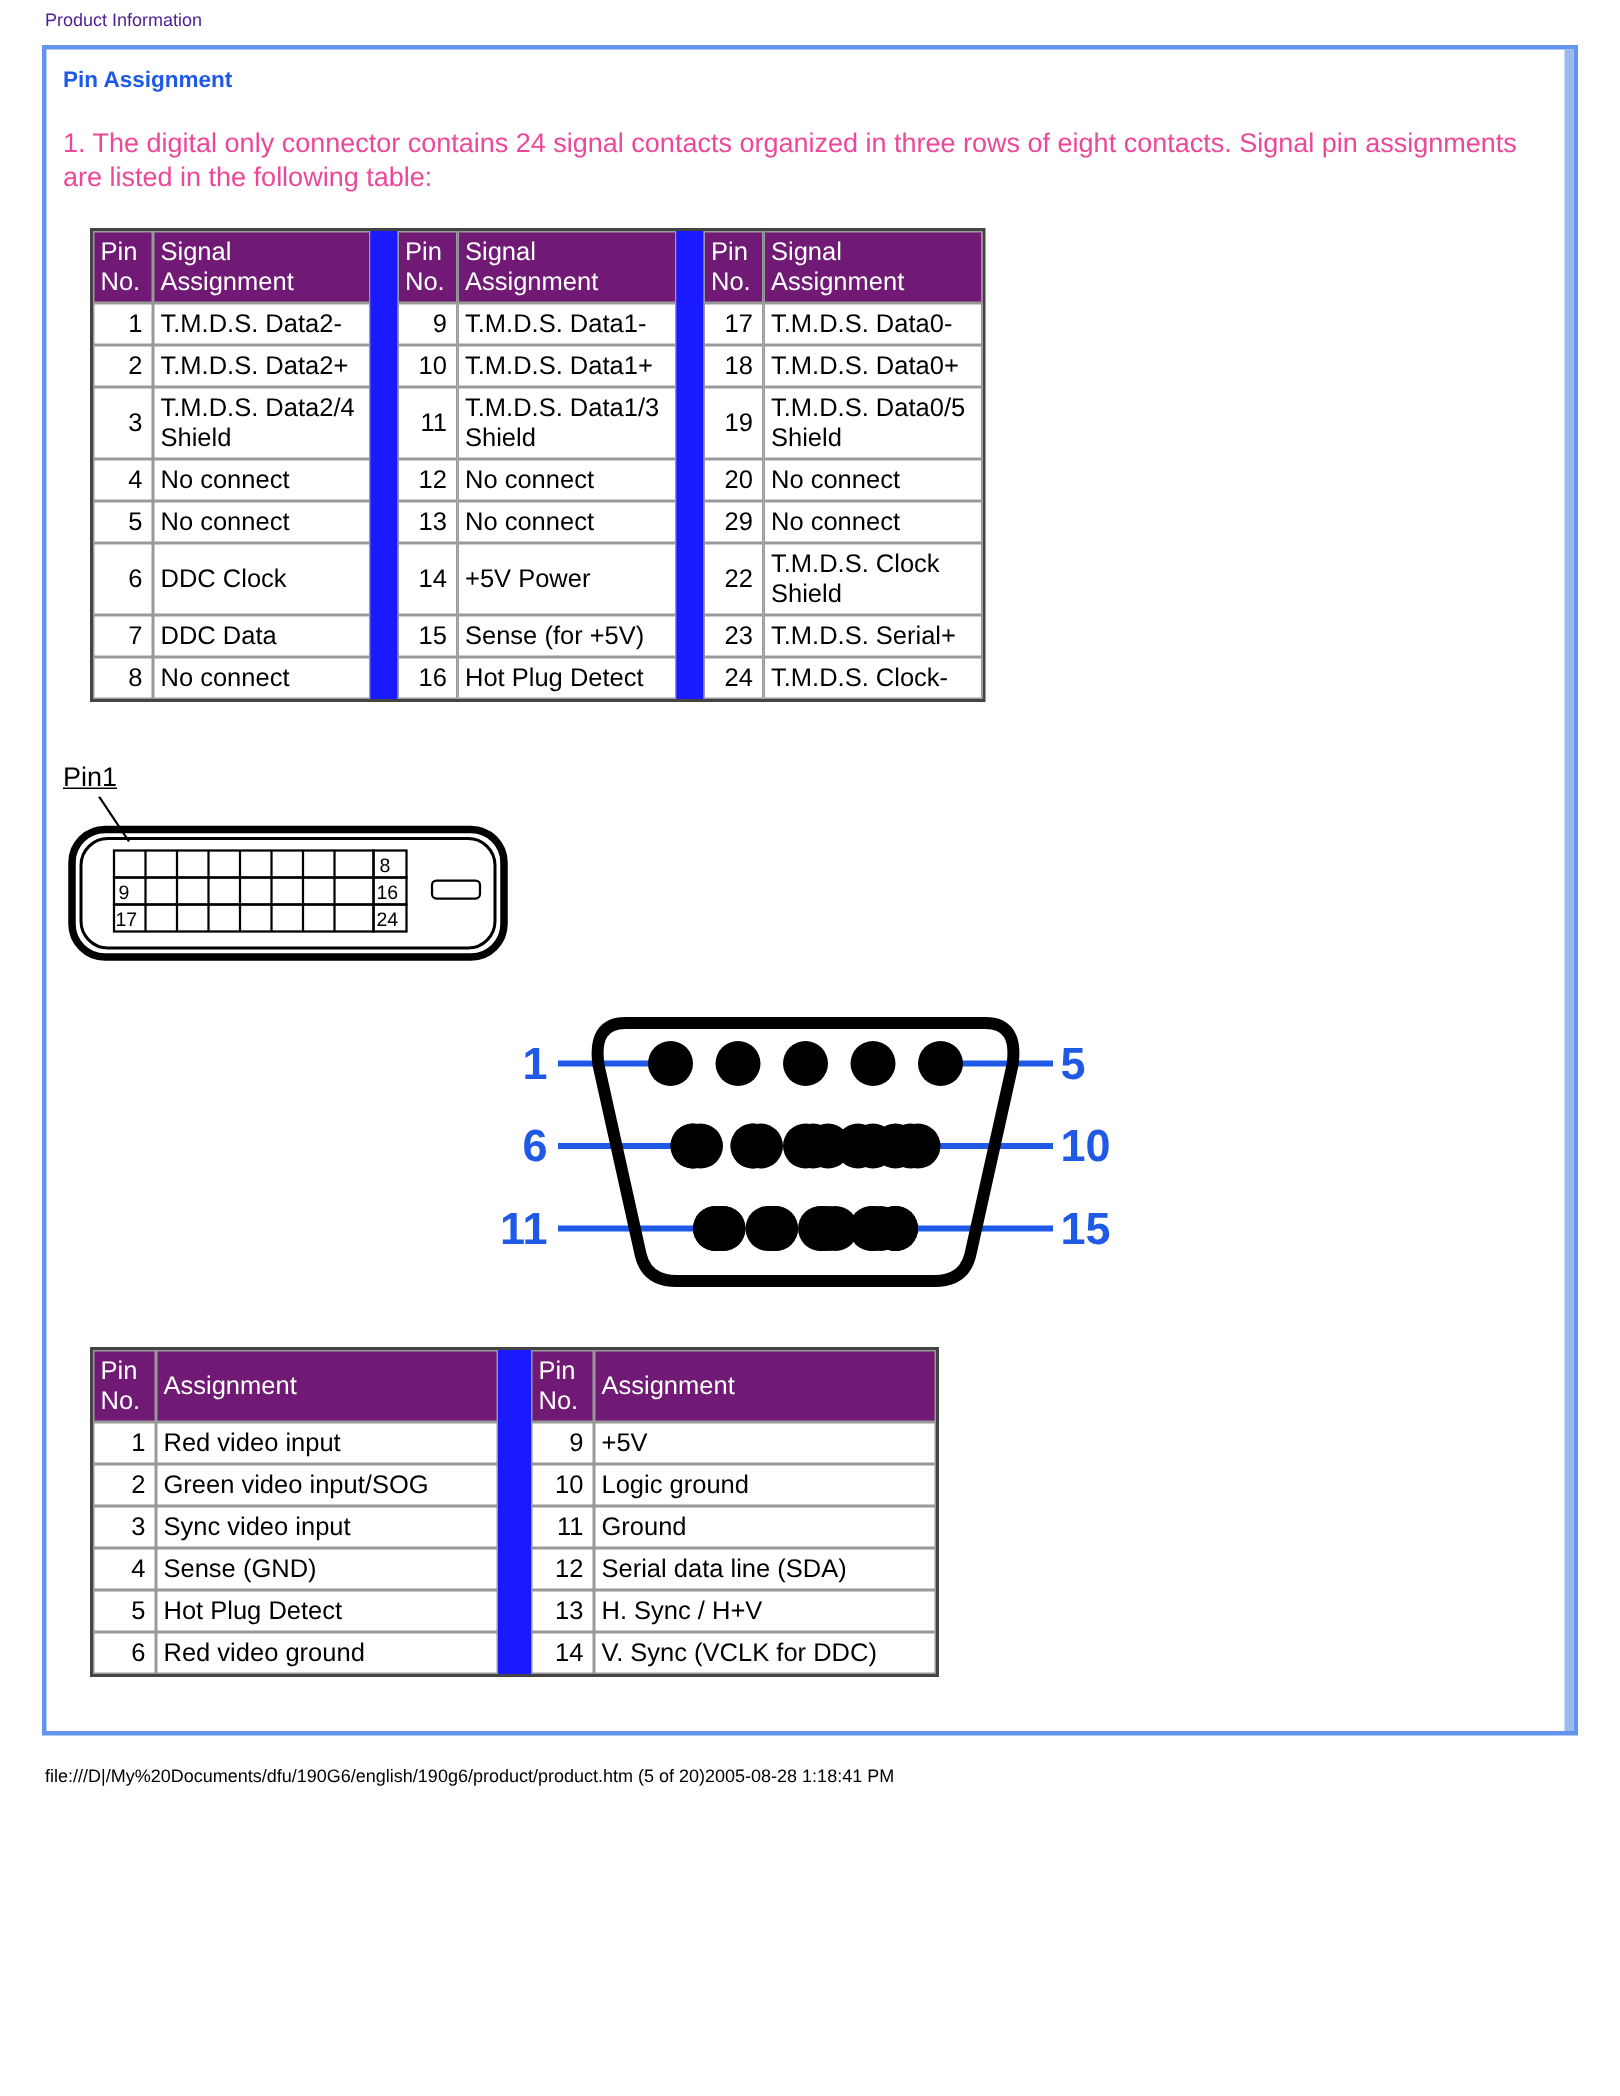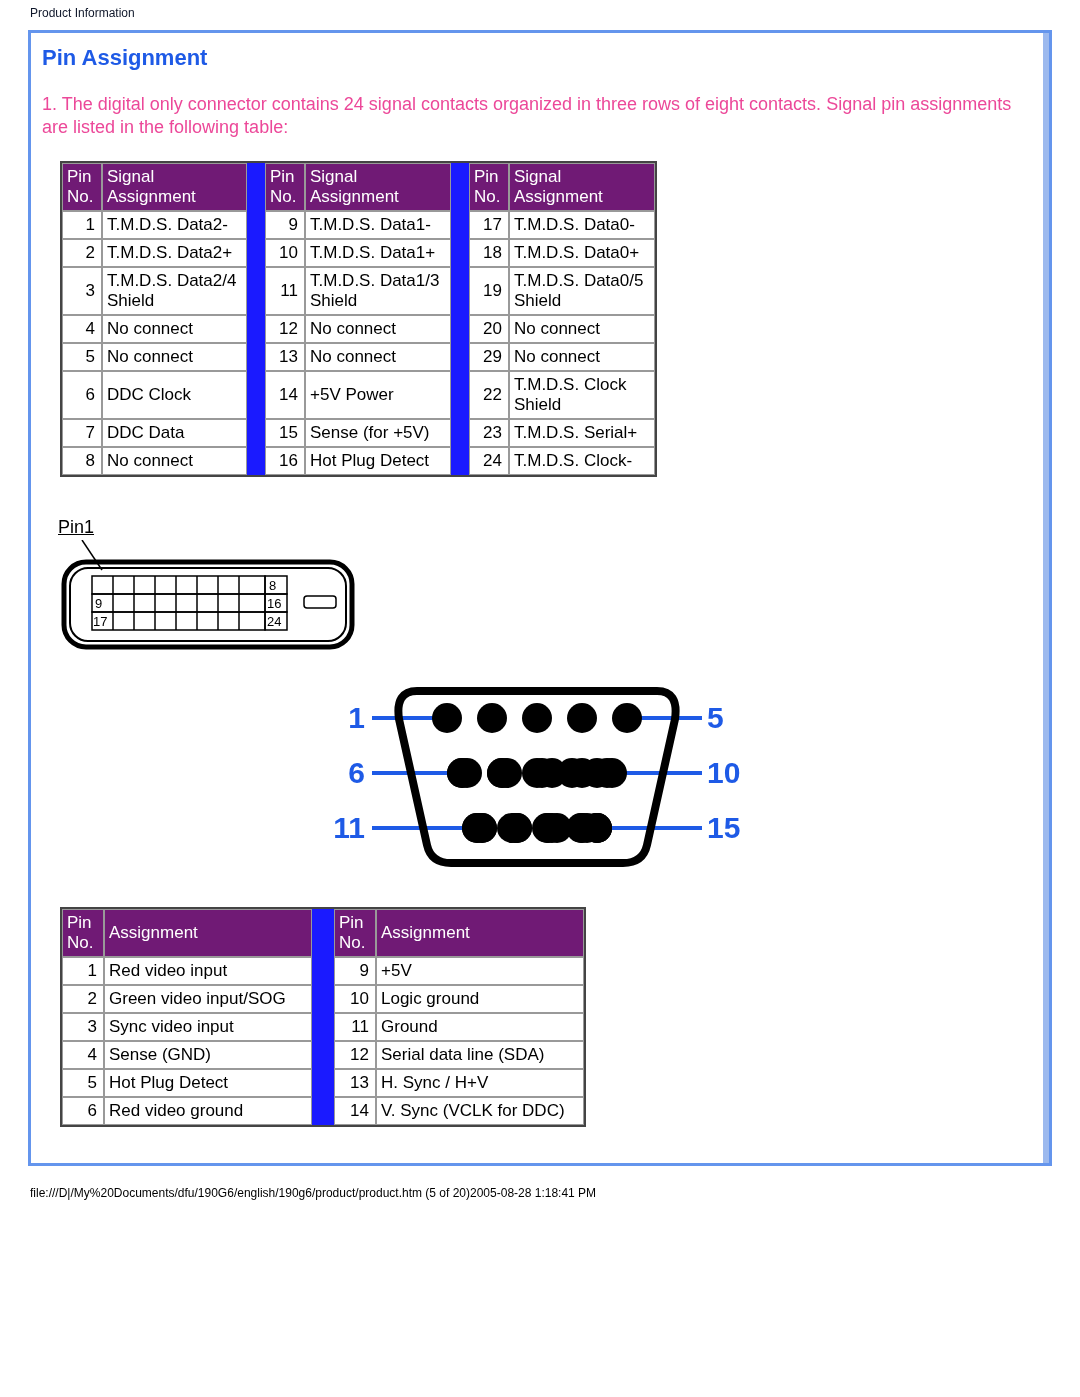--- a/index.html
+++ b/index.html
@@ -7,36 +7,36 @@
     margin: 0;
     font-family: Arial, Helvetica, sans-serif;
     font-size: 12px;
     background: #fff;
     color: #000;
     width: 1080px;
   }
   .header-strip {
     padding: 6px 0 6px 30px;
     font-size: 12px;
-    color: #0f172a;
+    color: #4c1d95;
   }
   .page-frame {
     margin: 4px 28px 10px 28px;
     background: #6495ed;
     padding: 3px;
   }
   .page-inner {
     background: #fff;
     padding: 12px 11px 36px 11px;
     border-right: 6px solid #9cb9ee;
   }
   .section-title {
     color: #1e5ae6;
     font-weight: bold;
-    font-size: 22px;
+    font-size: 15px;
     margin: 0 0 22px 0;
   }
   .body-text {
     font-size: 18px;
     line-height: 1.28;
     color: #ec4899;
     margin: 0 0 22px 0;
   }
   .table-wrap {
     margin-left: 18px;
@@ -74,23 +74,23 @@
     background: #1a1aff !important;
     border: 1px solid #1a1aff !important;
     width: 22px;
     padding: 0 !important;
   }
   .w-no  { width: 40px; }
   .w-sig { width: 145px; }
   .w-sig2 { width: 146px; }
   .w-sig3 { width: 146px; }
   .w-noB { width: 42px; }
-  .w-asgB { width: 208px; }
+  .w-asgB { width: 228px; }
   .dvi-diagram {
-    margin: 40px 0 20px 16px;
+    margin: 40px 0 20px 0;
     text-decoration: underline;
   }
   .pin1-label {
     font-size: 18px;
     margin-left: 0;
     margin-bottom: 2px;
   }
   .footer-path {
     margin: 20px 0 0 30px;
     font-size: 12px;

